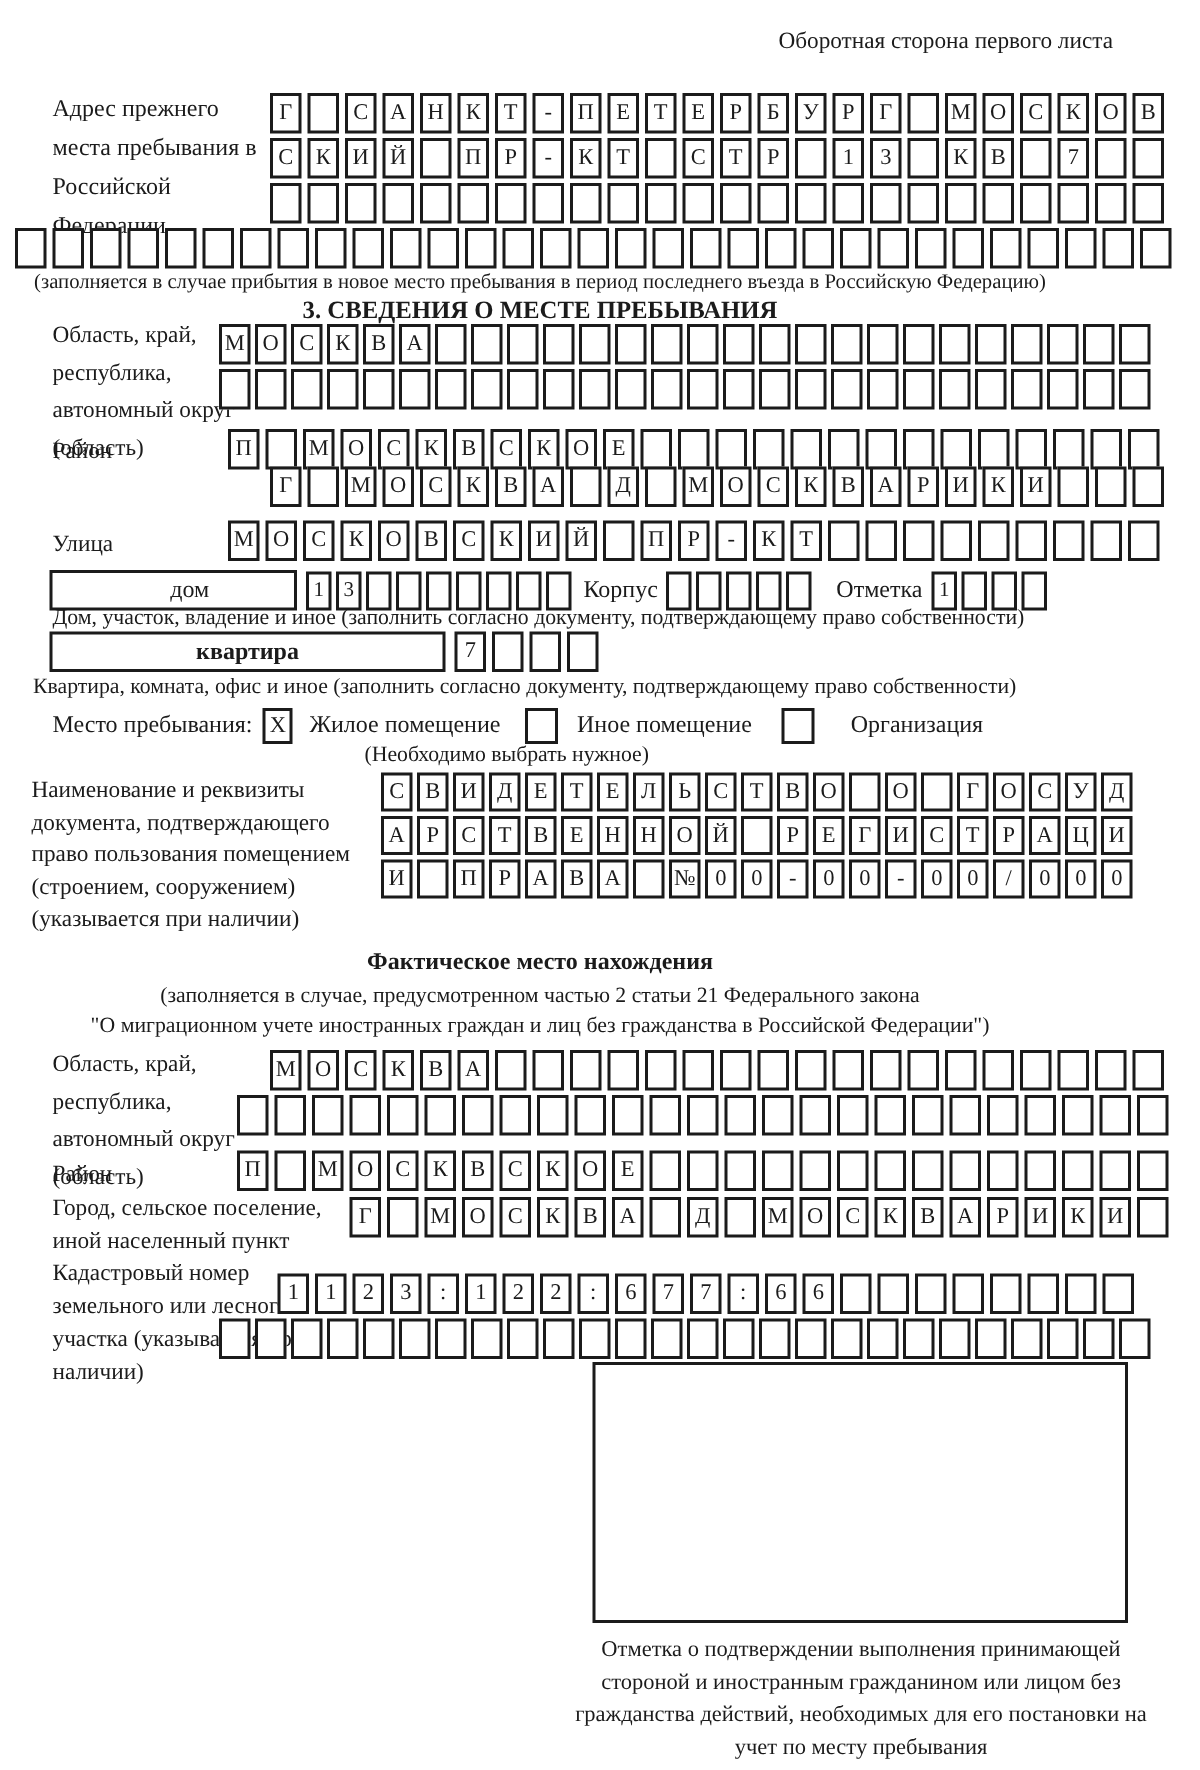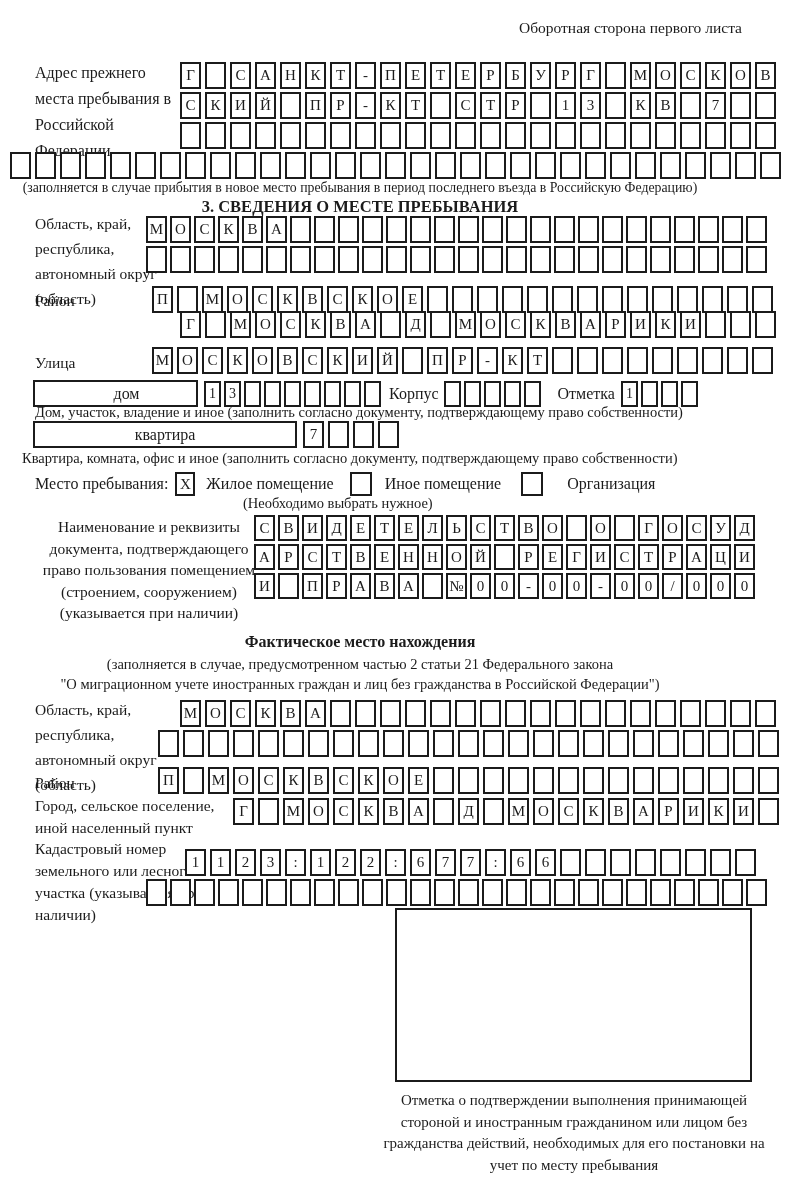--- a/index.html
+++ b/index.html
@@ -316,42 +316,42 @@
     <div class="grid sm" style="margin-left:6px;">
         <span class="cell">1</span>
         <span class="cell"></span>
         <span class="cell"></span>
         <span class="cell"></span>
       </div>
   </div>
   <div class="abs note" style="top:404px;left:35px;font-size:14.5px;">Дом, участок, владение и иное (заполнить согласно документу, подтверждающему право собственности)</div>
 
   <div class="abs row" style="top:421px;left:33px;">
-    <div class="lblbox" style="width:264px;">квартира</div>
+    <div class="lblbox" style="width:264px;font-weight:bold;">квартира</div>
     <div class="grid" style="margin-left:6px;">
         <span class="cell">7</span>
         <span class="cell"></span>
         <span class="cell"></span>
         <span class="cell"></span>
       </div>
   </div>
   <div class="abs note" style="top:450px;left:22px;font-size:14.5px;">Квартира, комната, офис и иное (заполнить согласно документу, подтверждающему право собственности)</div>
 
   <div class="abs row" style="top:472px;left:35px;">
     <span class="inline-lb">Место пребывания:</span>
     <span class="chk" style="margin-left:7px;">X</span>
     <span class="inline-lb" style="margin-left:11px;">Жилое помещение</span>
     <span class="chk" style="margin-left:16px;width:22px;"></span>
     <span class="inline-lb" style="margin-left:13px;">Иное помещение</span>
     <span class="chk" style="margin-left:20px;width:22px;"></span>
     <span class="inline-lb" style="margin-left:24px;">Организация</span>
   </div>
   <div class="abs note" style="top:495px;left:243px;font-size:14.5px;">(Необходимо выбрать нужное)</div>
 
-  <div class="abs fieldlabel" style="top:516px;left:35px;width:228px;line-height:21.5px;text-align:center;">Наименование и реквизиты документа, подтверждающего право пользования помещением (строением, сооружением) (указывается при наличии)</div>
+  <div class="abs fieldlabel" style="top:516px;left:21px;width:228px;line-height:21.5px;">Наименование и реквизиты документа, подтверждающего право пользования помещением (строением, сооружением) (указывается при наличии)</div>
   <div class="abs grid g3 h26" style="top:515px;left:254px;">
       <span class="cell">С</span>
       <span class="cell">В</span>
       <span class="cell">И</span>
       <span class="cell">Д</span>
       <span class="cell">Е</span>
       <span class="cell">Т</span>
       <span class="cell">Е</span>
       <span class="cell">Л</span>
       <span class="cell">Ь</span>

